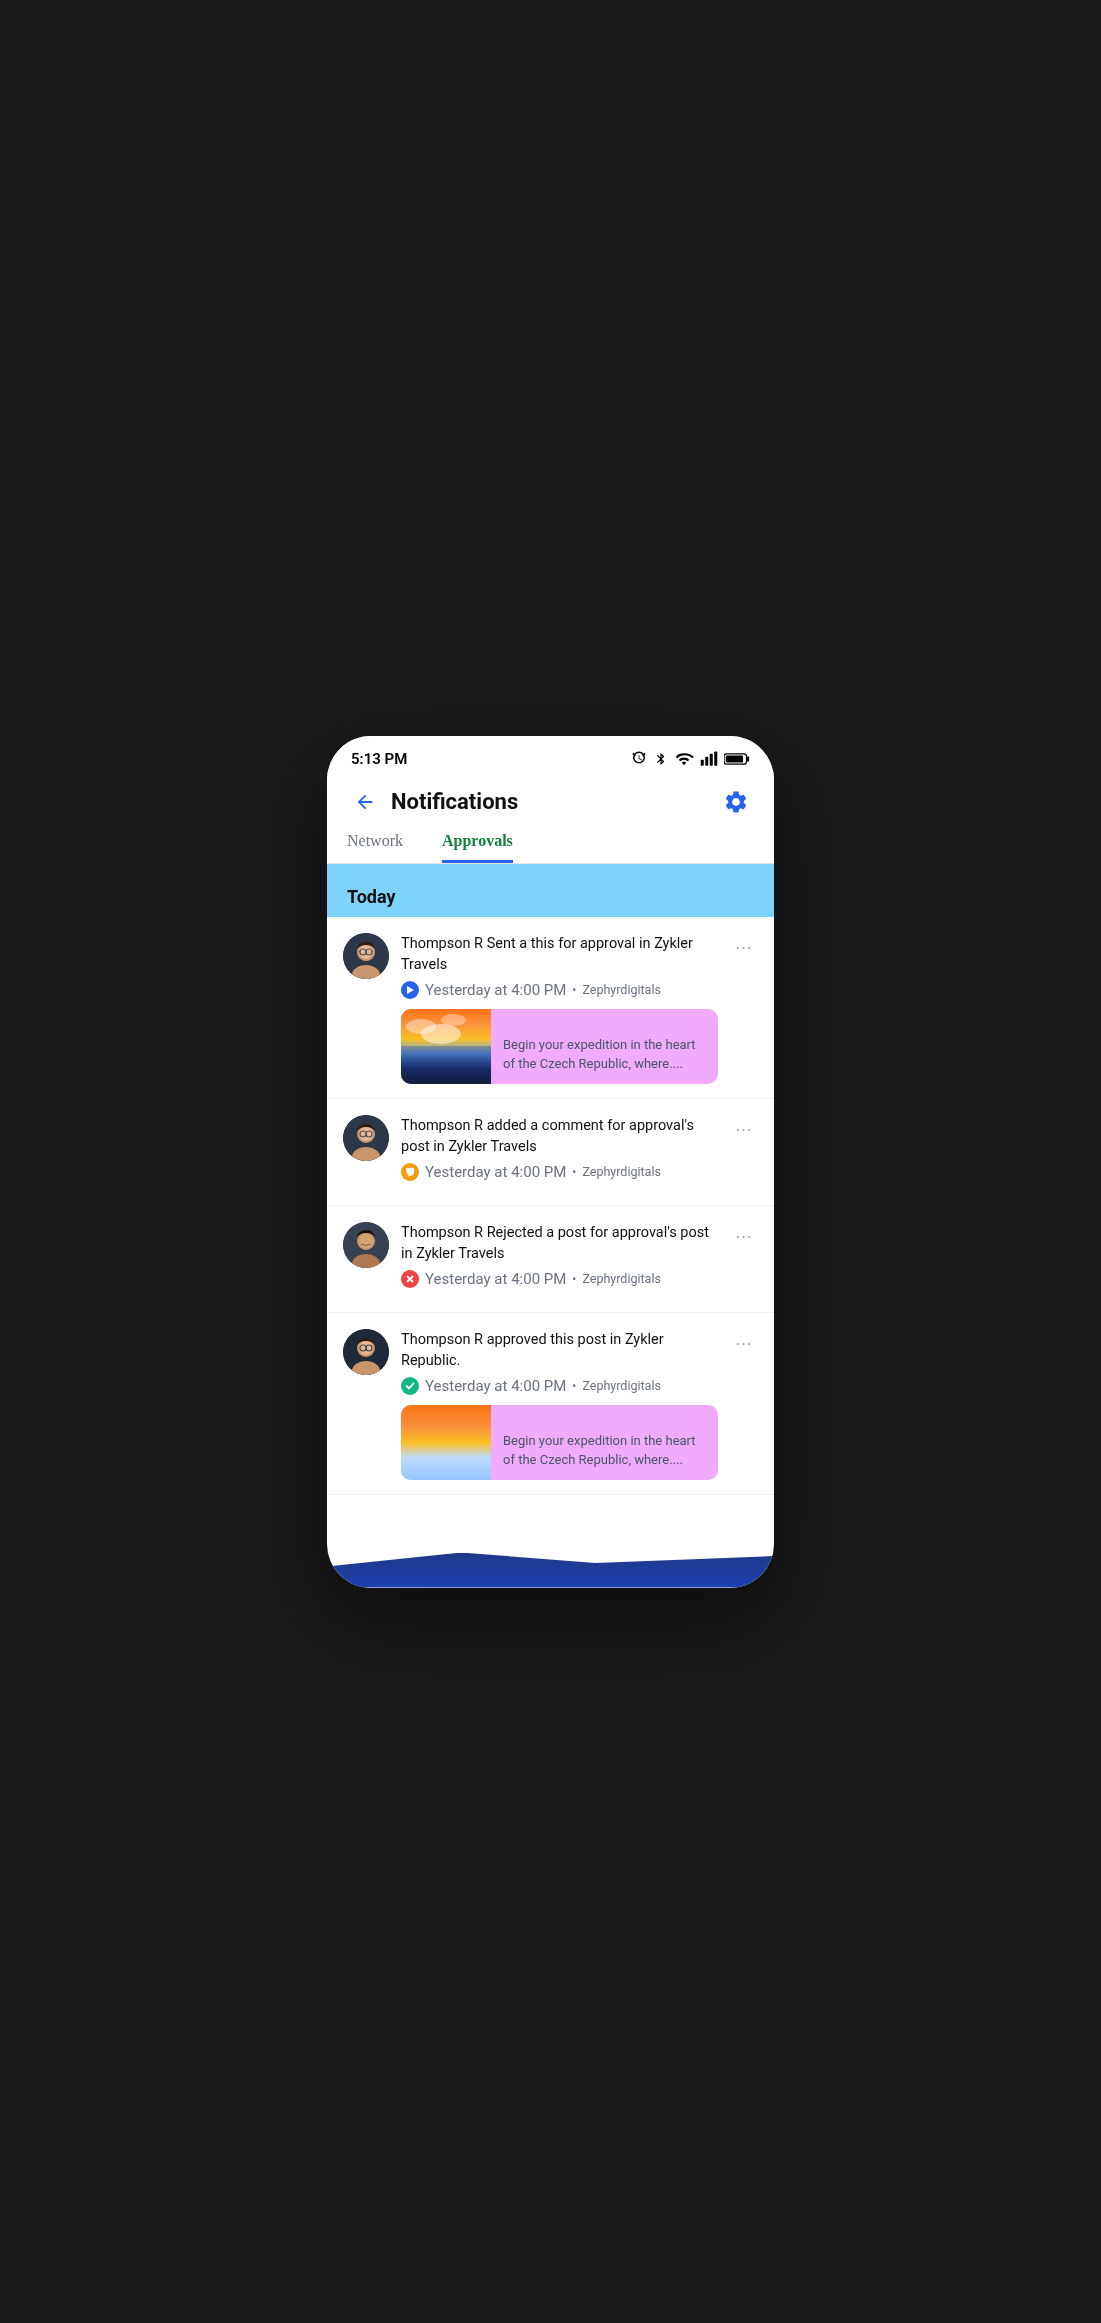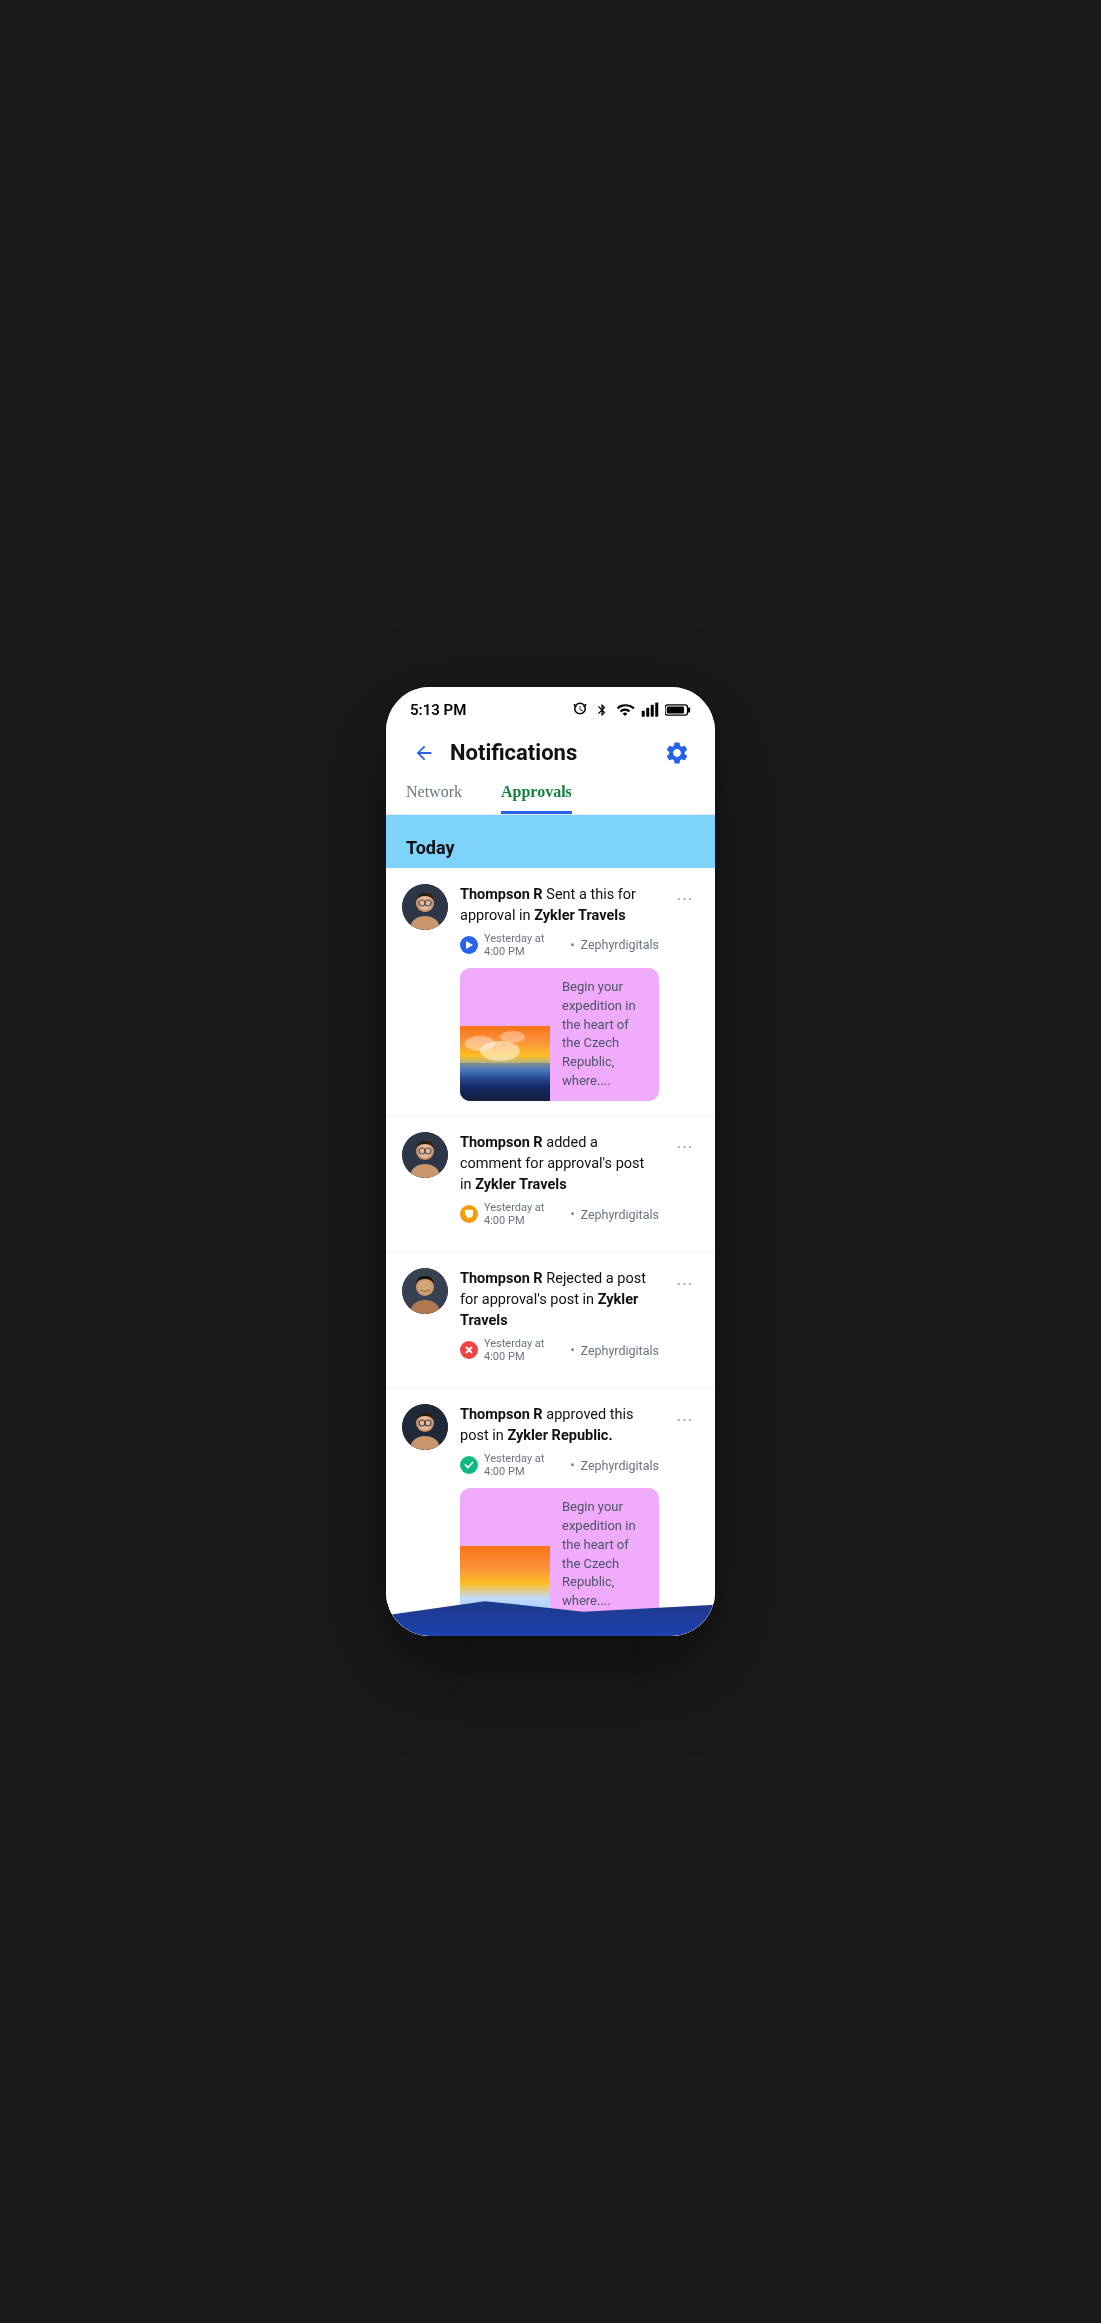--- a/index.html
+++ b/index.html
@@ -7,21 +7,21 @@
     body {
       background: #1a1a1a;
       display: flex;
       justify-content: center;
       align-items: center;
       min-height: 100vh;
       font-family: -apple-system, BlinkMacSystemFont, 'Segoe UI', Roboto, sans-serif;
     }
 
     .phone-frame {
-      width: 329px;
+      width: 447px;
       min-height: 852px;
       background: #ffffff;
       border-radius: 44px;
       overflow: hidden;
       position: relative;
       box-shadow: 0 30px 80px rgba(0,0,0,0.5);
     }
 
     
     .status-bar {
@@ -161,21 +161,21 @@
     }
 
     .notif-text {
       font-size: 14.5px;
       line-height: 1.45;
       color: #111;
       margin-bottom: 6px;
     }
 
     .notif-text strong {
-      font-weight: 700;
+      font-weight: 400;
     }
 
     .notif-meta {
       display: flex;
       align-items: center;
       gap: 6px;
       margin-bottom: 10px;
     }
 
     .meta-icon {
@@ -188,21 +188,21 @@
       font-size: 10px;
       flex-shrink: 0;
     }
 
     .meta-icon.blue { background: #2563eb; color: #fff; }
     .meta-icon.yellow { background: #f59e0b; color: #fff; }
     .meta-icon.red { background: #ef4444; color: #fff; }
     .meta-icon.green { background: #10b981; color: #fff; }
 
     .meta-time {
-      font-size: 11px;
+      font-size: 15px;
       color: #6b7280;
     }
 
     .meta-dot {
       font-size: 12px;
       color: #6b7280;
     }
 
     .meta-source {
       font-size: 12.5px;

